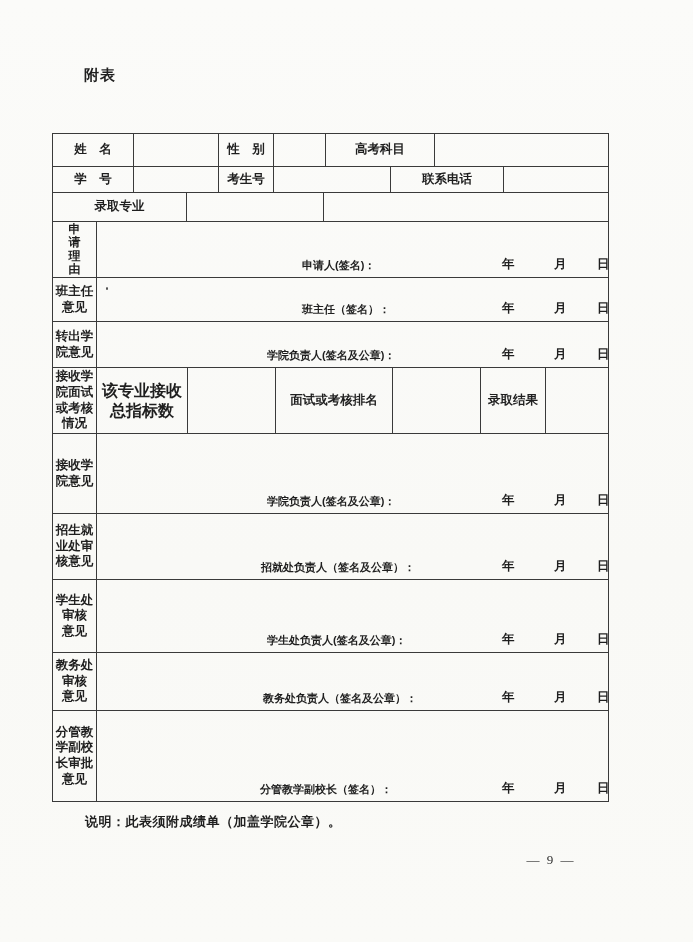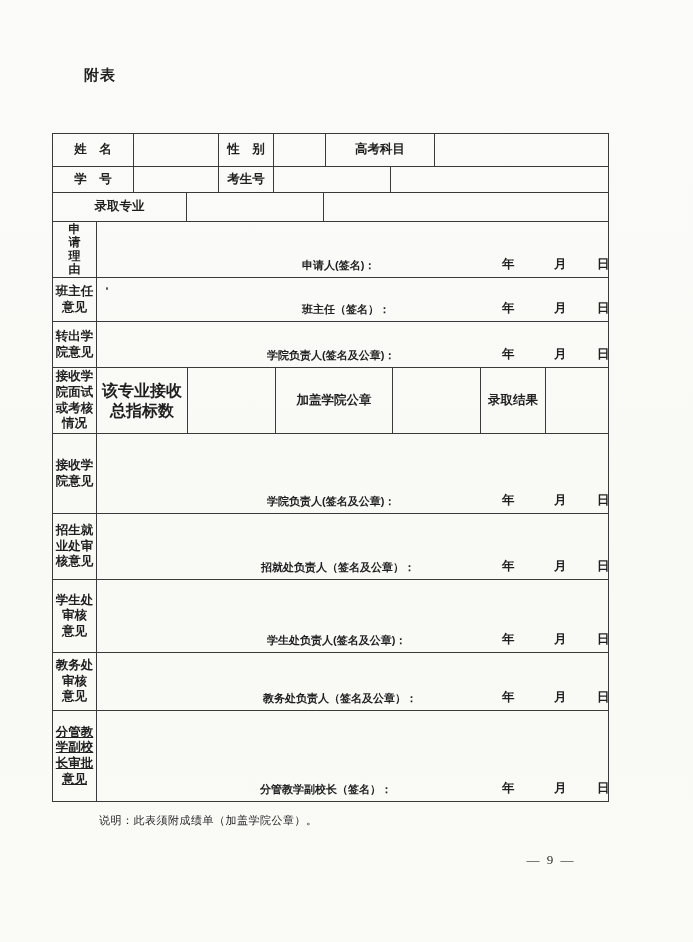--- a/index.html
+++ b/index.html
@@ -8,34 +8,34 @@
     background:linear-gradient(180deg,#fbfbf9 0%,#f9f9f6 60%,#fafaf7 100%);
     font-family:"Liberation Sans","DejaVu Sans",sans-serif;
     color:#1f1f1f;overflow:hidden;
   }
   .doc-tag{position:absolute;left:84px;top:66px;font-size:15px;font-weight:700;letter-spacing:1px;}
   .doc-title{position:absolute;left:53px;top:102px;width:557px;text-align:center;
     font-size:18px;font-weight:700;letter-spacing:0.5px;}
   .form-table{position:absolute;left:52px;top:133px;width:557px;
     border:1.6px solid #3a3a3a;box-sizing:border-box;background:transparent;}
   .tr{display:flex;border-bottom:1.5px solid #3a3a3a;box-sizing:border-box;}
-  .tr:last-child{border-bottom:none;text-decoration:underline;}
+  .tr:last-child{border-bottom:none;}
   .td{box-sizing:border-box;border-right:1.5px solid #3a3a3a;display:flex;
     align-items:center;justify-content:center;font-size:12.5px;font-weight:700;
     text-align:center;line-height:1.25;}
   .td:last-child{border-right:none;}
   .lblcol{width:44px;flex:0 0 44px;white-space:pre-line;padding:1px 0;}
   .content{position:relative;flex:1;display:block;}
   .val{background:transparent;}
   .pre{white-space:pre-line;}
   .sign{position:absolute;bottom:4px;font-size:11px;font-weight:700;white-space:nowrap;}
   .dy{position:absolute;bottom:4px;font-size:12.5px;font-weight:700;}
   .dy.y{left:405px;} .dy.m{left:457px;} .dy.d{left:500px;}
   .artifact-dot{position:absolute;left:9px;top:9px;width:2px;height:3px;background:#4a4a4a;border-radius:50%;}
-  .foot-note{position:absolute;left:99px;top:813px;font-size:11px;font-weight:400;letter-spacing:0.5px;}
+  .foot-note{position:absolute;left:85px;top:813px;font-size:13px;font-weight:700;letter-spacing:0.5px;}
   .page-number{position:absolute;left:516px;top:852px;width:70px;text-align:center;
     font-size:13px;color:#2d2d2d;letter-spacing:2px;font-family:"Liberation Serif","DejaVu Serif",serif;}
 </style>
 </head>
 <body>
 
 <div class="page">
 
   <div class="doc-tag">附表</div>
 
@@ -48,20 +48,21 @@
       <div class="td val" style="width:52px;flex:0 0 52px"></div>
       <div class="td" style="width:109px;flex:0 0 109px">高考科目</div>
       <div class="td val"></div>
     </div>
 
     <div class="tr" style="height:26px">
       <div class="td" style="width:81px;flex:0 0 81px">学　号</div>
       <div class="td val" style="width:85px;flex:0 0 85px"></div>
       <div class="td" style="width:55px;flex:0 0 55px">考生号</div>
       <div class="td val" style="width:117px;flex:0 0 117px"></div>
+      <div class="td" style="width:113px;flex:0 0 113px">联系电话</div>
       <div class="td val"></div>
     </div>
 
     <div class="tr" style="height:29px">
       <div class="td" style="width:134px;flex:0 0 134px">录取专业</div>
       <div class="td val" style="width:137px;flex:0 0 137px"></div>
       <div class="td val"></div>
     </div>
 
     <div class="tr" style="height:56px">
@@ -101,21 +102,21 @@
     </div>
 
     <div class="tr" style="height:66px">
       <div class="td lblcol">接收学
 院面试
 或考核
 情况</div>
       <div class="td pre" style="width:91px;flex:0 0 91px;font-size:16px">该专业接收
 总指标数</div>
       <div class="td val" style="width:88px;flex:0 0 88px"></div>
-      <div class="td" style="width:117px;flex:0 0 117px">加盖学院公章</div>
+      <div class="td" style="width:117px;flex:0 0 117px">面试或考核排名</div>
       <div class="td val" style="width:88px;flex:0 0 88px"></div>
       <div class="td" style="width:65px;flex:0 0 65px">录取结果</div>
       <div class="td val"></div>
     </div>
 
     <div class="tr" style="height:80px">
       <div class="td lblcol">接收学
 院意见</div>
       <div class="td content">
         <span class="sign" style="left:170px">学院负责人(签名及公章)：</span>

